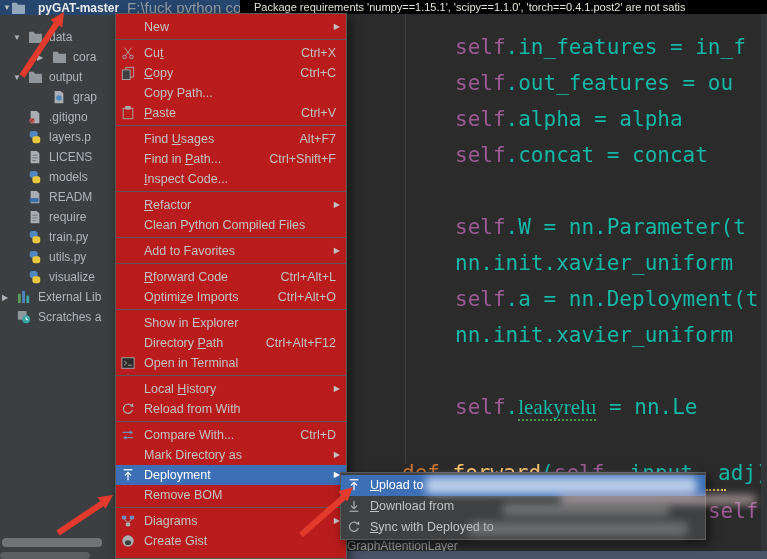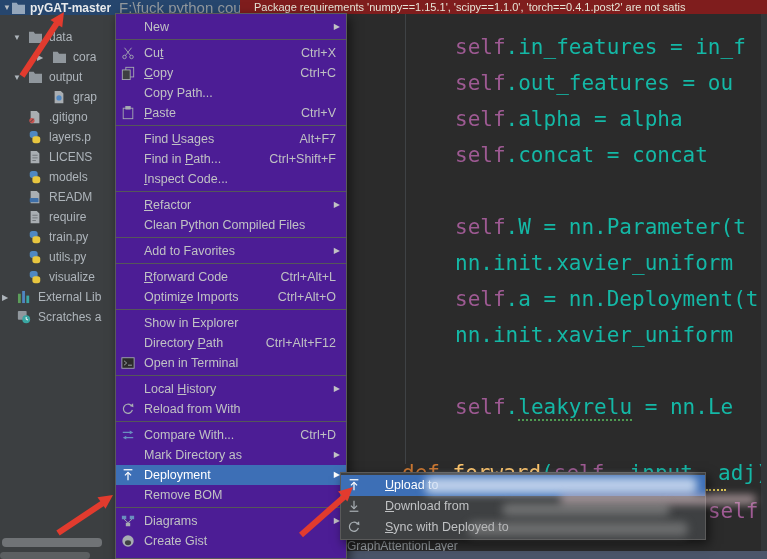--- a/index.html
+++ b/index.html
@@ -4,62 +4,62 @@
 <style>
   html,body{margin:0;padding:0;background:#1e1e1e;}
   #canvas{position:relative;width:767px;height:559px;overflow:hidden;
     background:#2b2b2b;font-family:"Liberation Sans","DejaVu Sans",sans-serif;
     -webkit-font-smoothing:antialiased;}
   
   #panel{position:absolute;left:0;top:0;width:240px;height:559px;background:#3c3f41;}
   #root-row{position:absolute;left:0;top:0;width:240px;height:15px;background:#26466e;
     display:flex;align-items:center;padding-left:3px;box-sizing:border-box;white-space:nowrap;overflow:hidden;}
   #root-row .tarrow{width:13px;font-size:8px;color:#b9bec3;}
-  #root-row .tlabel{color:#e8eaec;font-weight:bold;font-size:12px;margin-left:4px;}
+  #root-row .tlabel{color:#e8eaec;font-weight:bold;font-size:12px;margin-left:12px;}
   #root-row .tpath{color:#93999e;font-size:15px;margin-left:8px;}
   .trow{position:absolute;height:20px;display:flex;align-items:center;white-space:nowrap;
     color:#aeb5bb;font-size:12px;width:240px;box-sizing:border-box;}
   .trow .tarrow{width:15px;font-size:8px;color:#aeb5bb;flex:0 0 15px;text-align:left;}
   .trow .tico{width:16px;height:15px;flex:0 0 16px;margin-right:5px;position:relative;top:0px;}
   .lvl0{padding-left:2px;} .lvl1{padding-left:13px;} .lvl2{padding-left:37px;}
   .hsb{position:absolute;border-radius:4px;}
   
-  #banner{position:absolute;left:240px;top:0;width:527px;height:14px;background:#7f1d1d;
+  #banner{position:absolute;left:240px;top:0;width:527px;height:14px;background:#000000;
     overflow:hidden;white-space:nowrap;}
   #banner span{position:absolute;left:14px;top:1px;font-size:11px;color:#e6e4d6;letter-spacing:0px;}
   
   #editor{position:absolute;left:240px;top:14px;width:527px;height:545px;background:#2b2b2b;}
   .indent-guide{position:absolute;left:405px;top:14px;width:1px;height:450px;background:#3f4245;}
   .codeline{position:absolute;font-family:"DejaVu Sans Mono","Liberation Mono",monospace;
     font-size:21px;line-height:26px;color:#a9b7c6;white-space:pre;}
   .c-self{color:#9e5a93;} .c-kw{color:#cc7832;} .c-fn{color:#ffc66d;} .c-plain{color:#14b8a6;}
-  .sq-green{border-bottom:2px dotted #4e9a52;}
+  .sq-green{border-bottom:2px dotted #4e9a52;font-family:Liberation Serif, serif;}
   .sq-yellow{position:absolute;border-bottom:2px dotted #d8c24a;height:1px;}
   #breadcrumb{position:absolute;left:347px;top:539px;font-size:12px;color:#9da3a8;white-space:nowrap;}
   #editor-bottom-strip{position:absolute;left:240px;top:551px;width:527px;height:8px;background:#4b5569;}
   #editor-scrollbar{position:absolute;left:761px;top:14px;width:6px;height:537px;background:#333638;}
   
-  #menu{position:absolute;left:115px;top:13px;width:232px;height:546px;background:#4c1d95;
+  #menu{position:absolute;left:115px;top:13px;width:232px;height:546px;background:#b91c1c;
     border:1px solid #5a5a5a;box-sizing:border-box;box-shadow:3px 4px 10px rgba(0,0,0,.55);
     padding-top:3px;overflow:hidden;z-index:10;}
   .mrow{position:relative;height:20px;line-height:20px;padding-left:28px;padding-right:10px;
     color:#c0c2c4;font-size:12.5px;white-space:nowrap;display:flex;}
   .mrow .mlabel{flex:1 1 auto;overflow:hidden;}
   .mrow .msc{flex:0 0 auto;color:#bfc1c3;}
   .mrow .marrow{position:absolute;right:6px;top:0;font-size:8px;}
   .mrow .mico{position:absolute;left:5px;top:3px;width:15px;height:15px;}
   .mrow.selected{background:#3d6fb6;color:#ffffff;}
   .u{text-decoration:underline;}
   .msep{height:6px;position:relative;}
   .msep::after{content:"";position:absolute;left:0;right:0;top:2px;border-top:1px solid #555759;}
   
   #submenu{position:absolute;left:340px;top:472px;width:366px;height:68px;background:#3e4042;
     border:1px solid #5a5a5a;box-sizing:border-box;box-shadow:3px 4px 10px rgba(0,0,0,.55);
     padding-top:2px;z-index:20;}
-  .srow{position:relative;height:21px;line-height:21px;padding-left:44px;color:#c0c2c4;
+  .srow{position:relative;height:21px;line-height:21px;padding-left:29px;color:#c0c2c4;
     font-size:12.5px;white-space:nowrap;}
   .srow .mico{position:absolute;left:6px;top:3px;width:15px;height:15px;}
   .srow.selected{background:#3d6fb6;color:#ffffff;}
   
   .censor{position:absolute;filter:blur(4px);border-radius:6px;z-index:25;}
   
   #arrows{position:absolute;left:0;top:0;width:767px;height:559px;z-index:40;pointer-events:none;}
   svg{display:block;}
 </style>
 </head>

